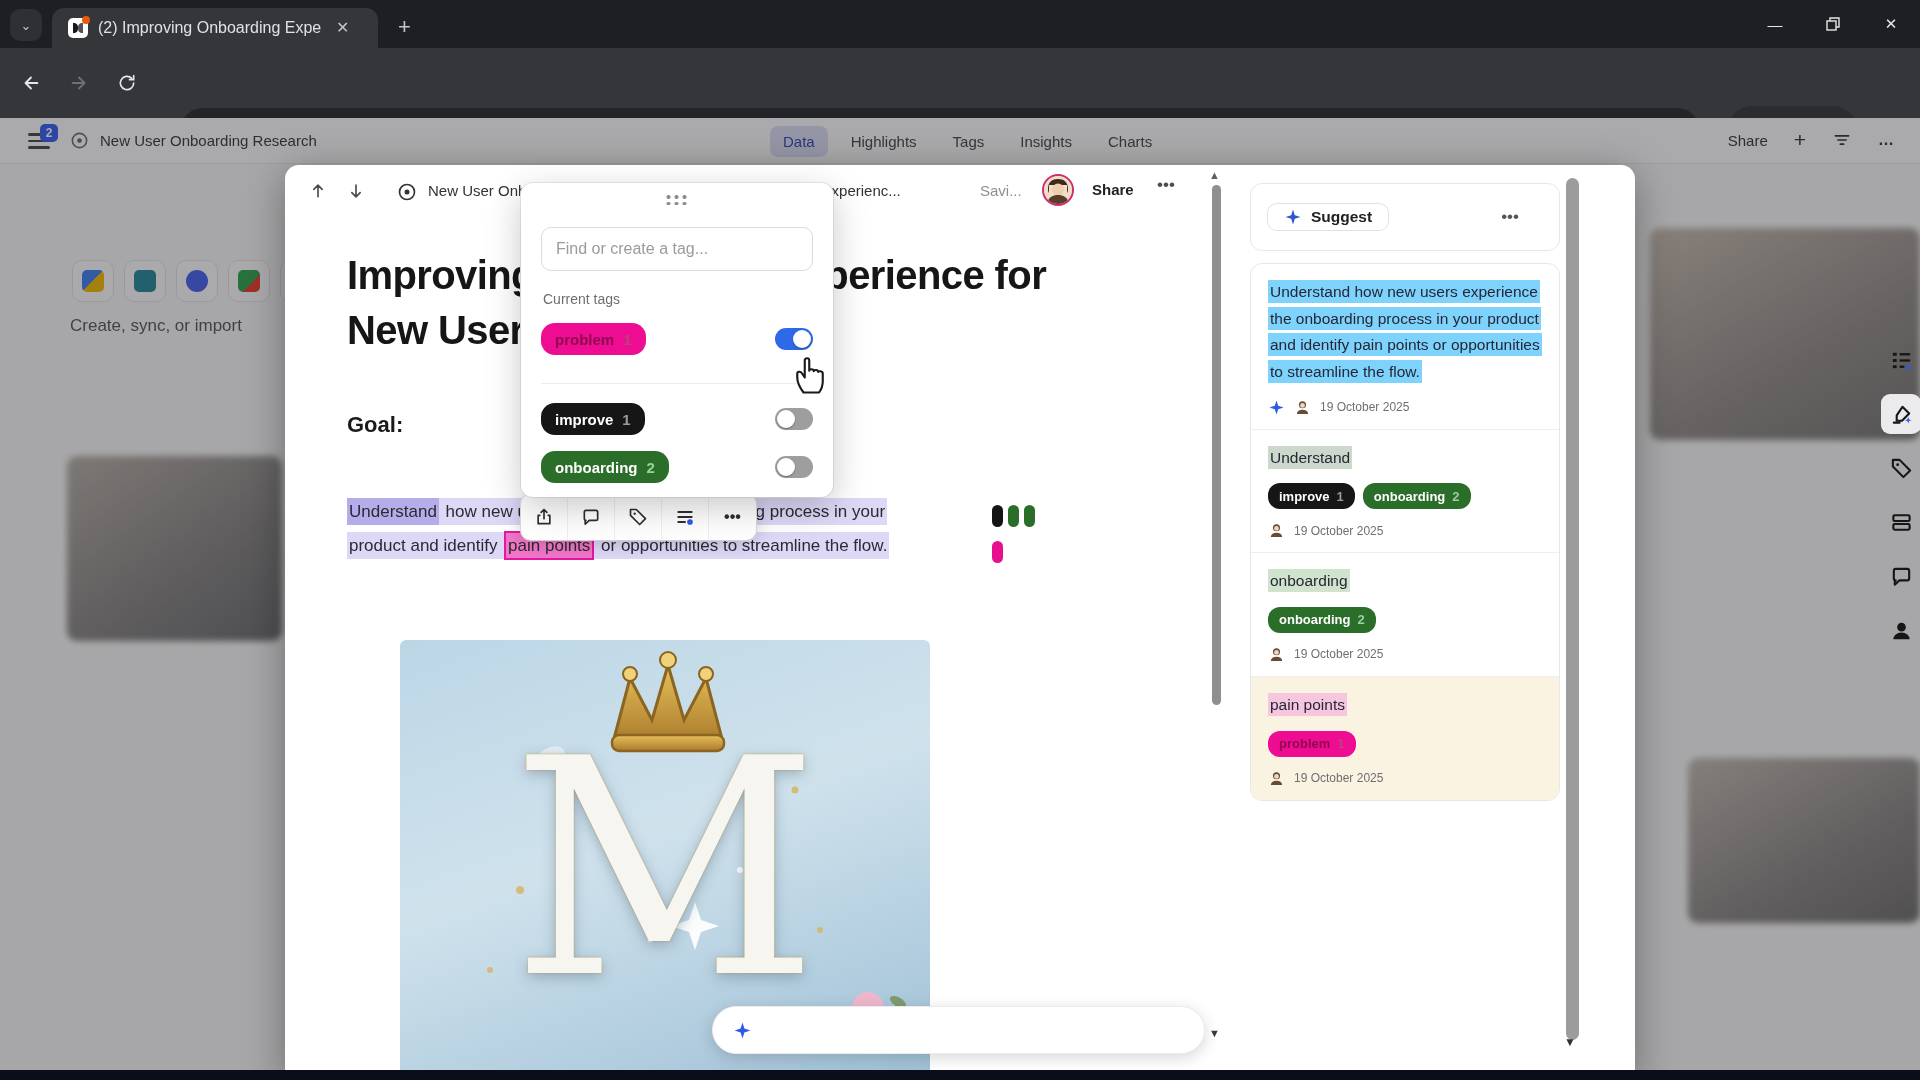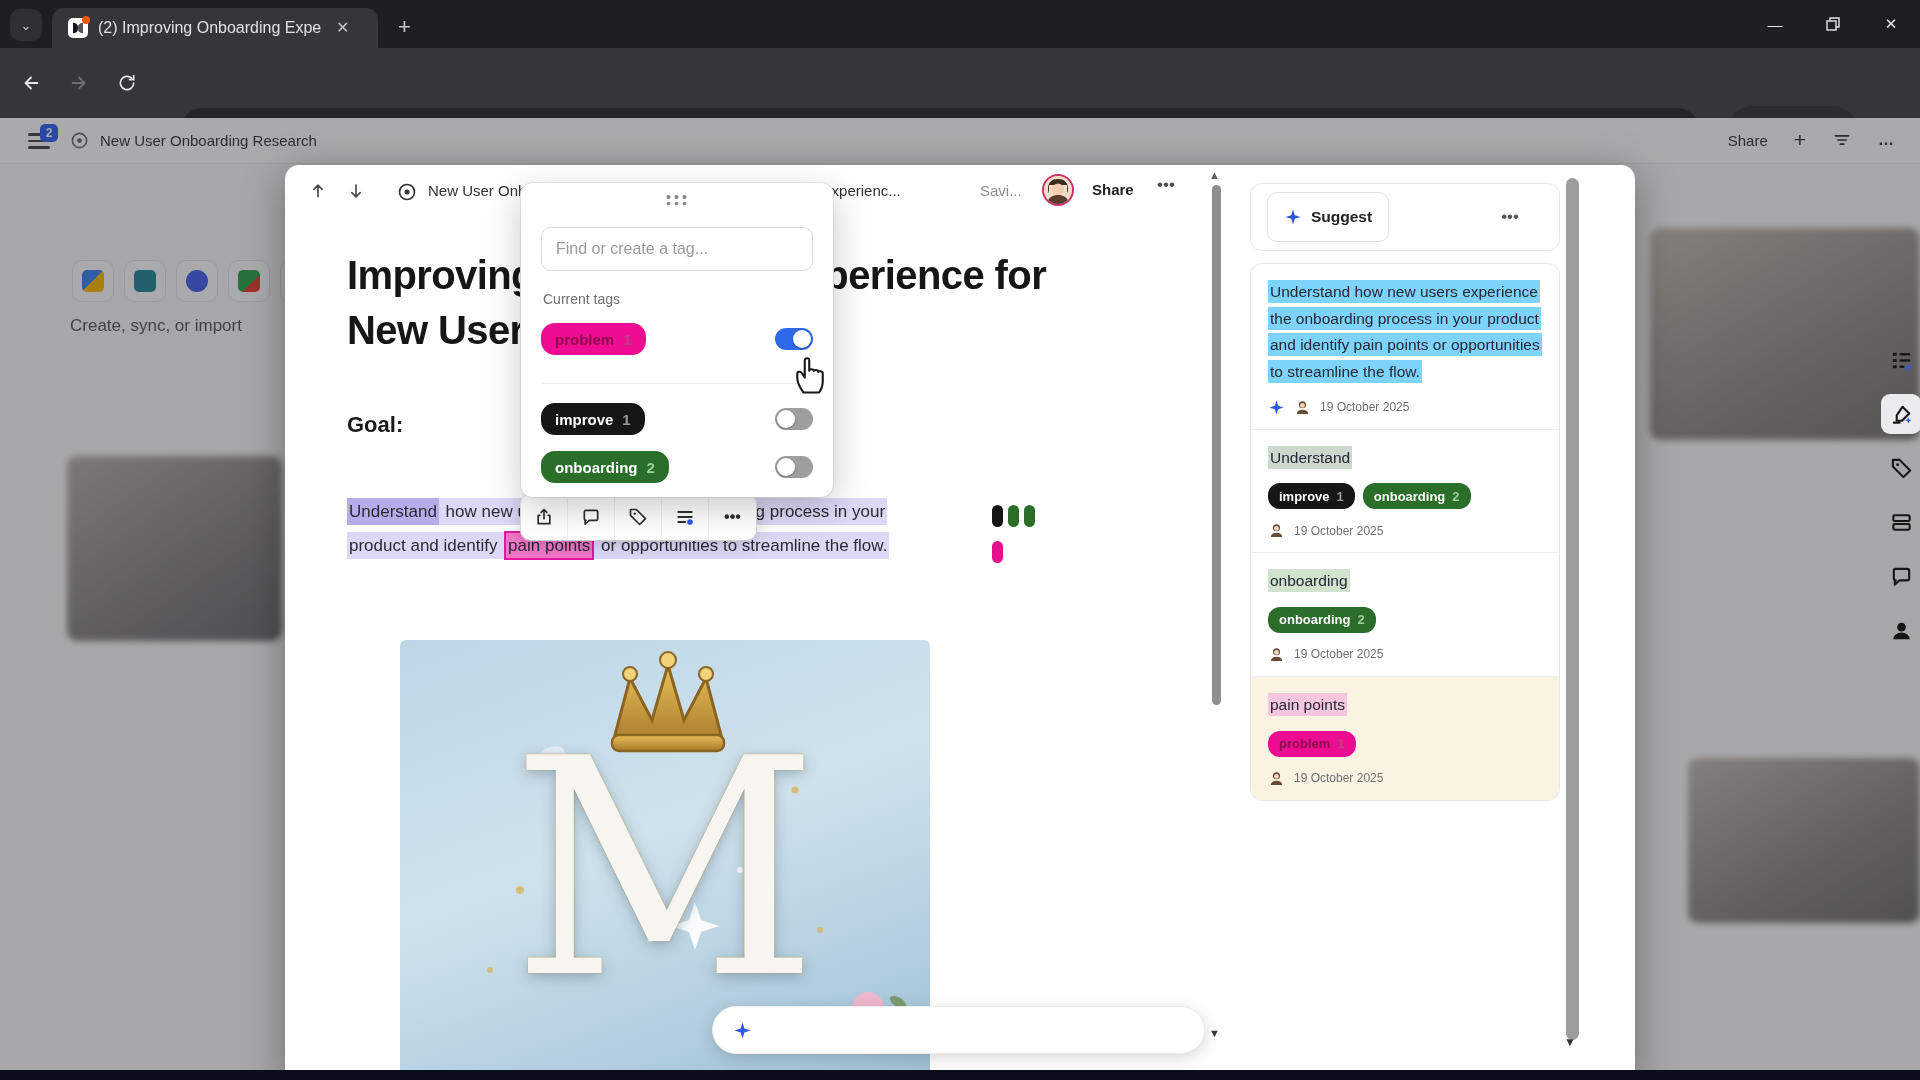--- a/index.html
+++ b/index.html
@@ -91,21 +91,21 @@
   .pop-div { position:absolute; left:20px; width:272px; height:1px; background:#ececec; }
   .cursor-hand { position:absolute; left:272px; top:172px; }
 
   
   .seltoolbar { left:521px; top:494px; width:235px; height:46px; background:#fff; border-radius:10px; box-shadow:0 4px 18px rgba(0,0,0,0.18), 0 0 0 1px #ededed; display:flex; }
   .selcell { width:47px; height:46px; display:flex; align-items:center; justify-content:center; border-right:1px solid #efefef; color:#2e2e2e; }
   .selcell:last-child { border-right:none; }
 
   
   .suggest-card { left:965px; top:18px; width:310px; height:68px; border:1px solid #e7e7e7; border-radius:12px; background:#fff; display:flex; align-items:center; }
-  .suggest-btn { margin-left:16px; height:50px; border:1px solid #e2e2e2; border-radius:10px; display:flex; align-items:center; padding:0 16px; gap:9px; font-size:15.5px; font-weight:600; color:#222; background:#fff; }
+  .suggest-btn { margin-left:16px; height:28px; border:1px solid #e2e2e2; border-radius:10px; display:flex; align-items:center; padding:0 16px; gap:9px; font-size:15.5px; font-weight:600; color:#222; background:#fff; }
   .suggest-menu { position:absolute; right:40px; color:#555; font-size:17px; }
   .cards { left:965px; top:98px; width:310px; border:1px solid #e7e7e7; border-radius:12px; background:#fff; overflow:hidden; }
   .card { padding:15px 17px 13px 17px; border-bottom:1px solid #eee; }
   .card:last-child { border-bottom:none; }
   .card.cream { background:#faf3e2; }
   .card-text { font-size:15.5px; line-height:1.72; color:#262636; }
   .chl { padding:3px 2px; -webkit-box-decoration-break:clone; box-decoration-break:clone; }
   .chl.purple { background:#7dd3fc;margin-top:40px; }
   .chl.sage { background:#ccd8cb; }
   .chl.green { background:#cfe3cd; }
@@ -208,20 +208,27 @@
           <i></i>
           <i></i>
           <i></i>
         </div>
       <div class="badge2">2</div>
       <svg class="abs" style="left:70px;top:13px;" width="19" height="19" viewBox="0 0 24 24">
           <circle cx="12" cy="12" r="9" stroke="#6f6f6f" stroke-width="2" fill="none"></circle>
           <circle cx="12" cy="12" r="3" fill="#6f6f6f"></circle>
         </svg>
       <span class="proj-title">New User Onboarding Research</span>
+      <div class="app-tabs">
+        <span class="app-tab active">Data</span>
+        <span class="app-tab">Highlights</span>
+        <span class="app-tab">Tags</span>
+        <span class="app-tab">Insights</span>
+        <span class="app-tab">Charts</span>
+      </div>
       <div class="apphead-right">
         <span class="share-txt">Share</span>
         <span style="font-size:21px;">+</span>
         <svg width="20" height="20" viewBox="0 0 24 24">
             <path d="M4 7h16M7 12h10M10 17h4" stroke="#3a3a3a" stroke-width="2" stroke-linecap="round"></path>
           </svg>
         <span style="letter-spacing:2px;font-weight:700;">…</span>
       </div>
     </div>
     <div class="tiles">

